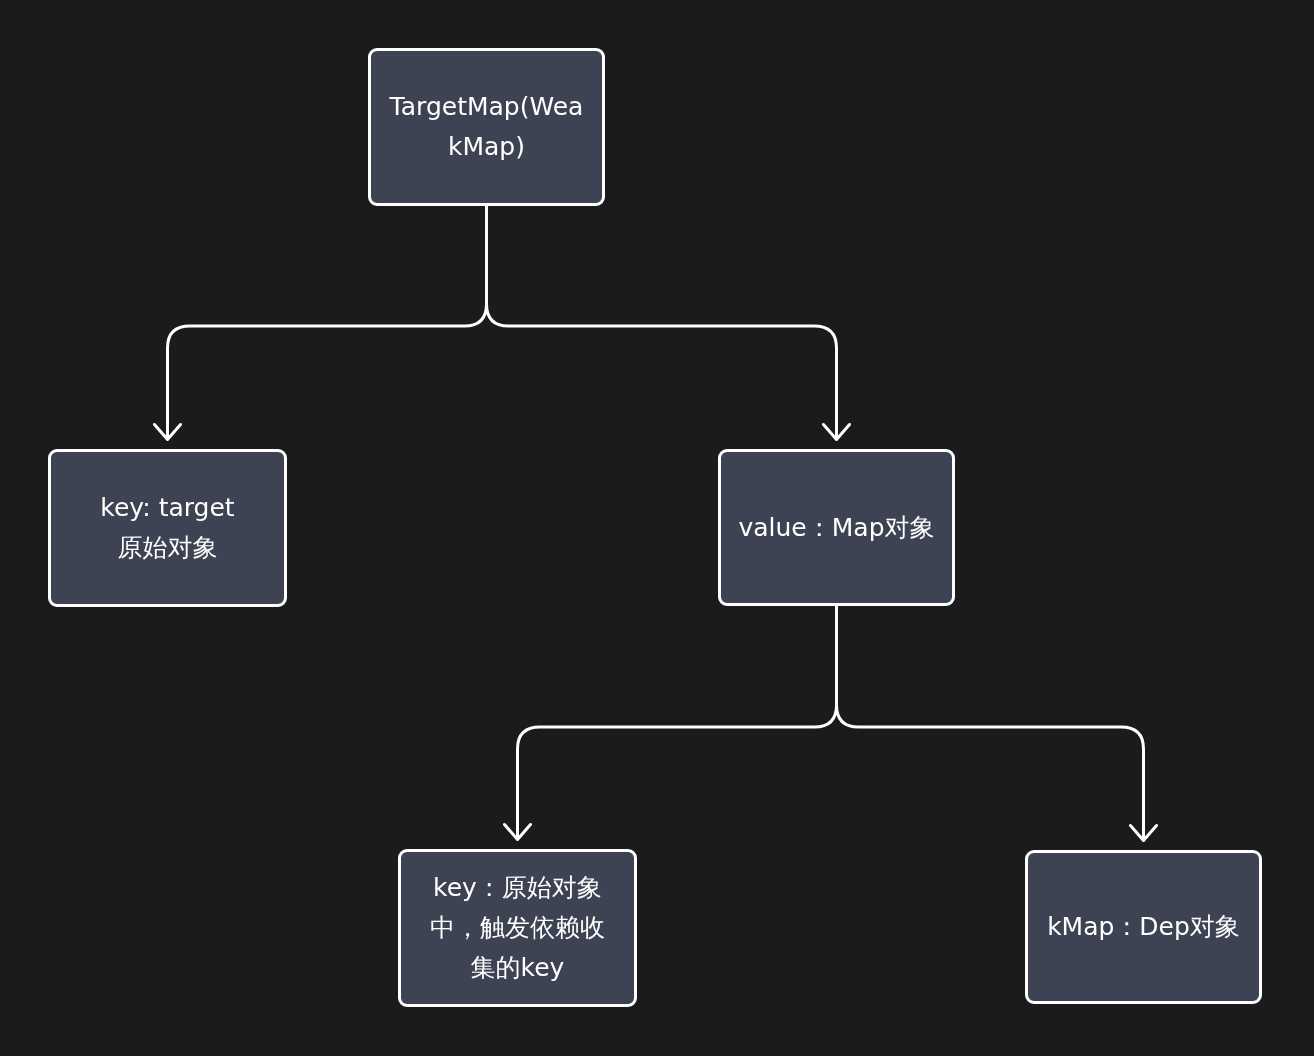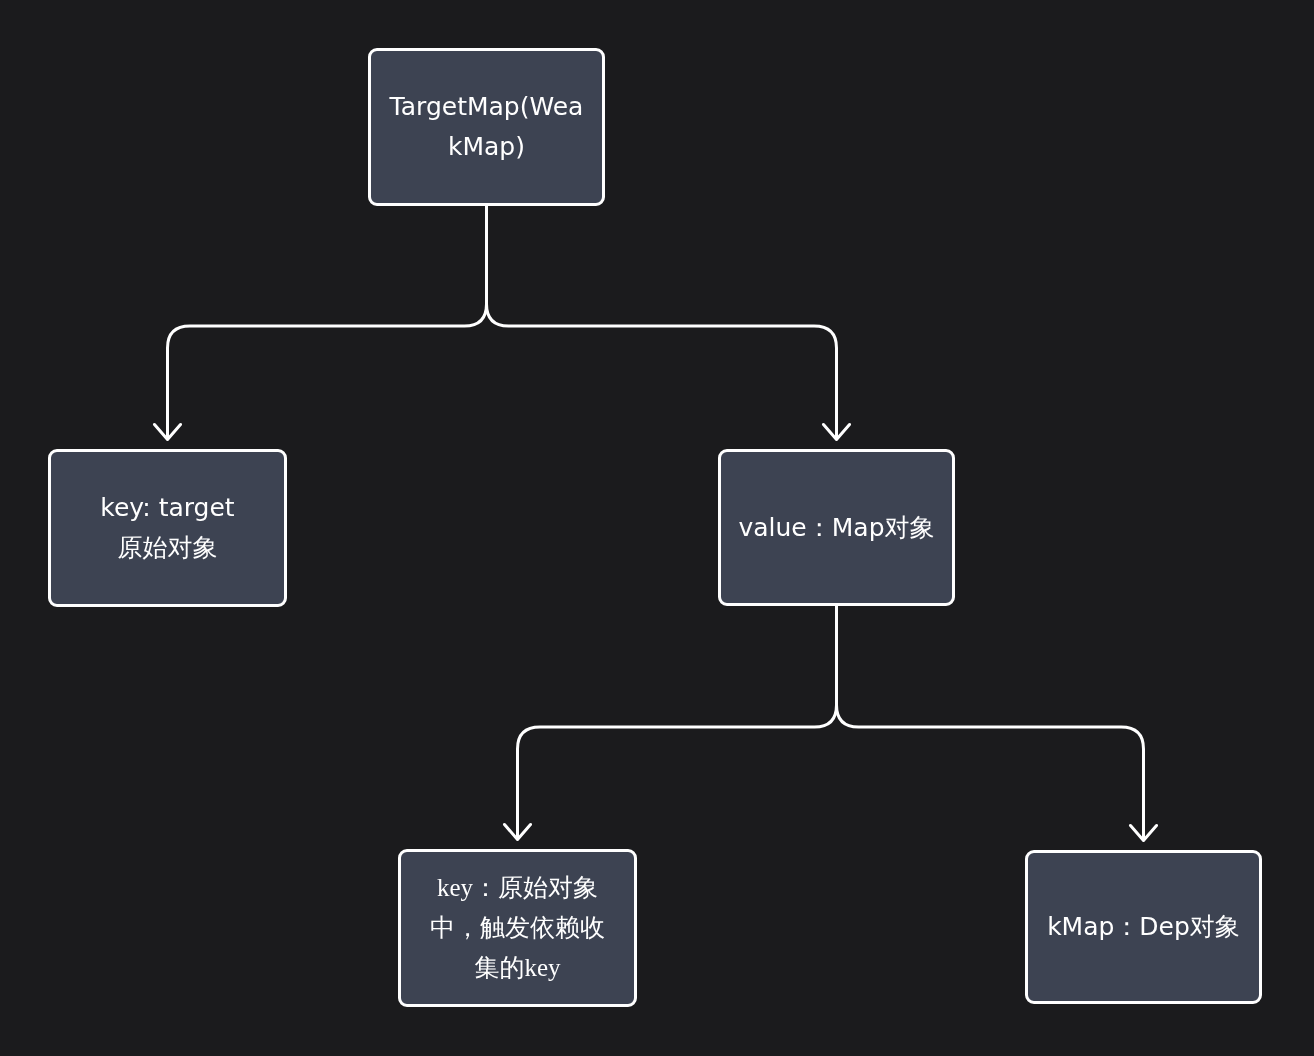--- a/index.html
+++ b/index.html
@@ -44,21 +44,21 @@
     line-height: 40px;
     text-align: center;
     padding: 14px 10px;
   }
   .node-label {
     white-space: pre-line;
   }
   #node-root       { left: 368px;  top: 48px;  width: 237px; height: 158px; }
   #node-key-target { left: 48px;   top: 449px; width: 239px; height: 158px; }
   #node-value-map  { left: 718px;  top: 449px; width: 237px; height: 157px; }
-  #node-key-dep    { left: 398px;  top: 849px; width: 239px; height: 158px; font-family: Liberation Serif, serif; }
+  #node-key-dep    { left: 398px;  top: 849px; width: 239px; height: 158px; }
   #node-value-dep  { left: 1025px; top: 850px; width: 237px; height: 154px; }
 </style>
 </head>
 <body>
 
 <div class="canvas">
 
   <svg class="edges" viewBox="0 0 1314 1056" xmlns="http://www.w3.org/2000/svg">
     <path d="M486.5 205 V304 Q486.5 326 464.5 326 H190 Q167.5 326 167.5 348 V439 M154.5 424.5 L167.5 439.5 L180.5 424.5"></path>
     <path d="M486.5 205 V304 Q486.5 326 508.5 326 H814 Q836.5 326 836.5 348 V439 M823.5 424.5 L836.5 439.5 L849.5 424.5"></path>

